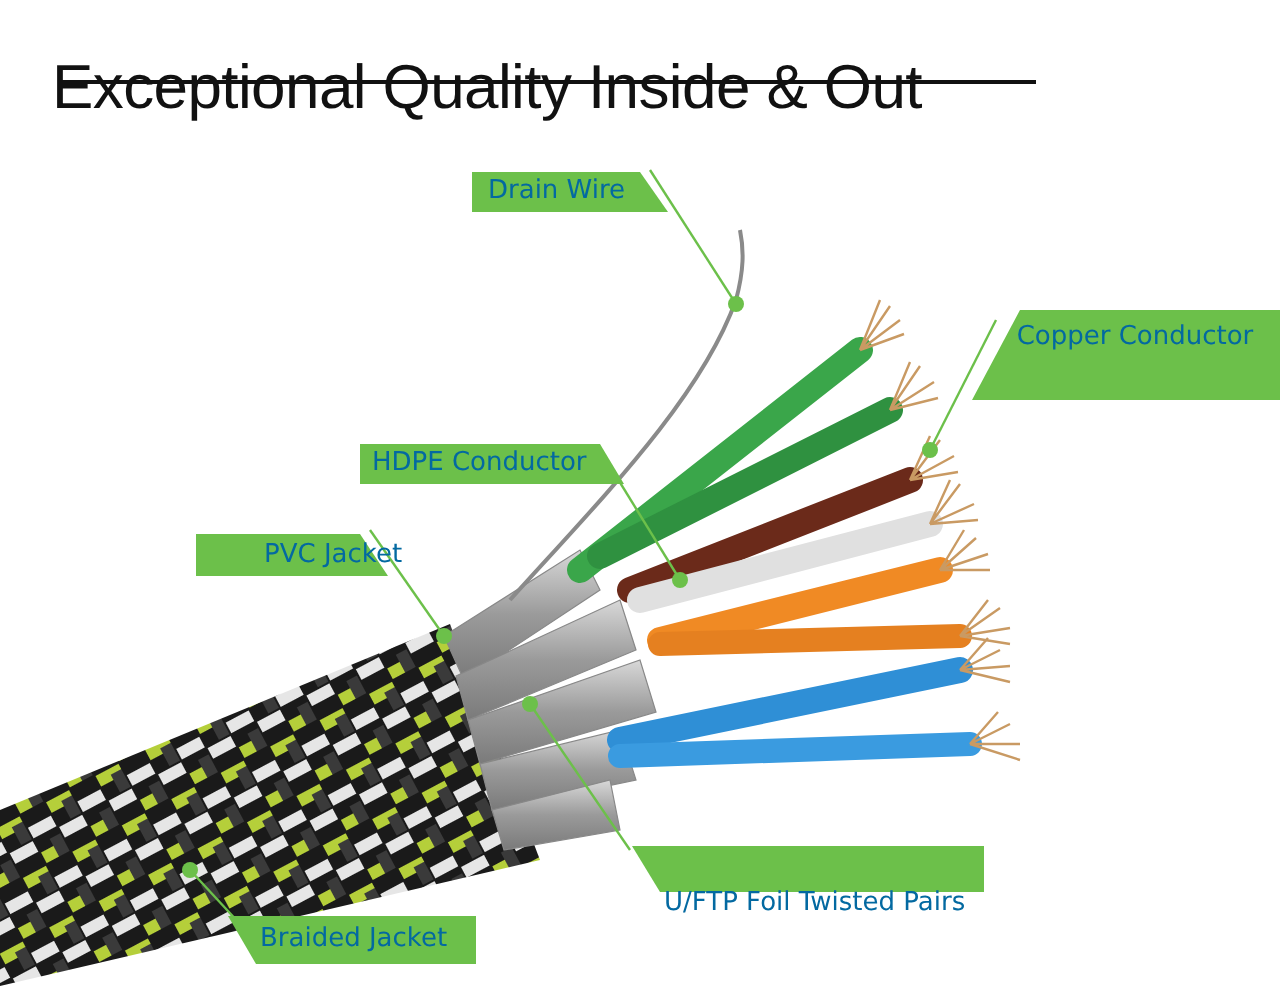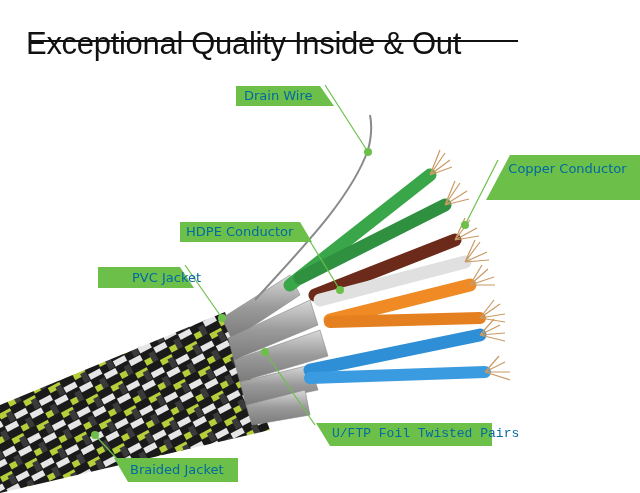--- a/index.html
+++ b/index.html
@@ -103,14 +103,14 @@
     <polygon points="114,458 238,458 238,482 128,482"></polygon>
   </g>
 </svg>
 
 <div class="label" style="left:244px;top:88px;">Drain Wire</div>
 <div class="label" style="left:500px;top:161px;width:135px;">
   <div>Copper Conductor</div>
 </div>
 <div class="label" style="left:186px;top:224px;">HDPE Conductor</div>
 <div class="label" style="left:106px;top:270px;margin-left:26px;">PVC Jacket</div>
-<div class="label" style="left:332px;top:426px;font-family:Liberation Mono, monospace;">U/FTP Foil Twisted Pairs</div>
+<div class="label" style="left:332px;top:444px;">U/FTP Foil Twisted Pairs</div>
 <div class="label" style="left:130px;top:462px;text-align:right;">Braided Jacket</div>
 
 </body></html>

